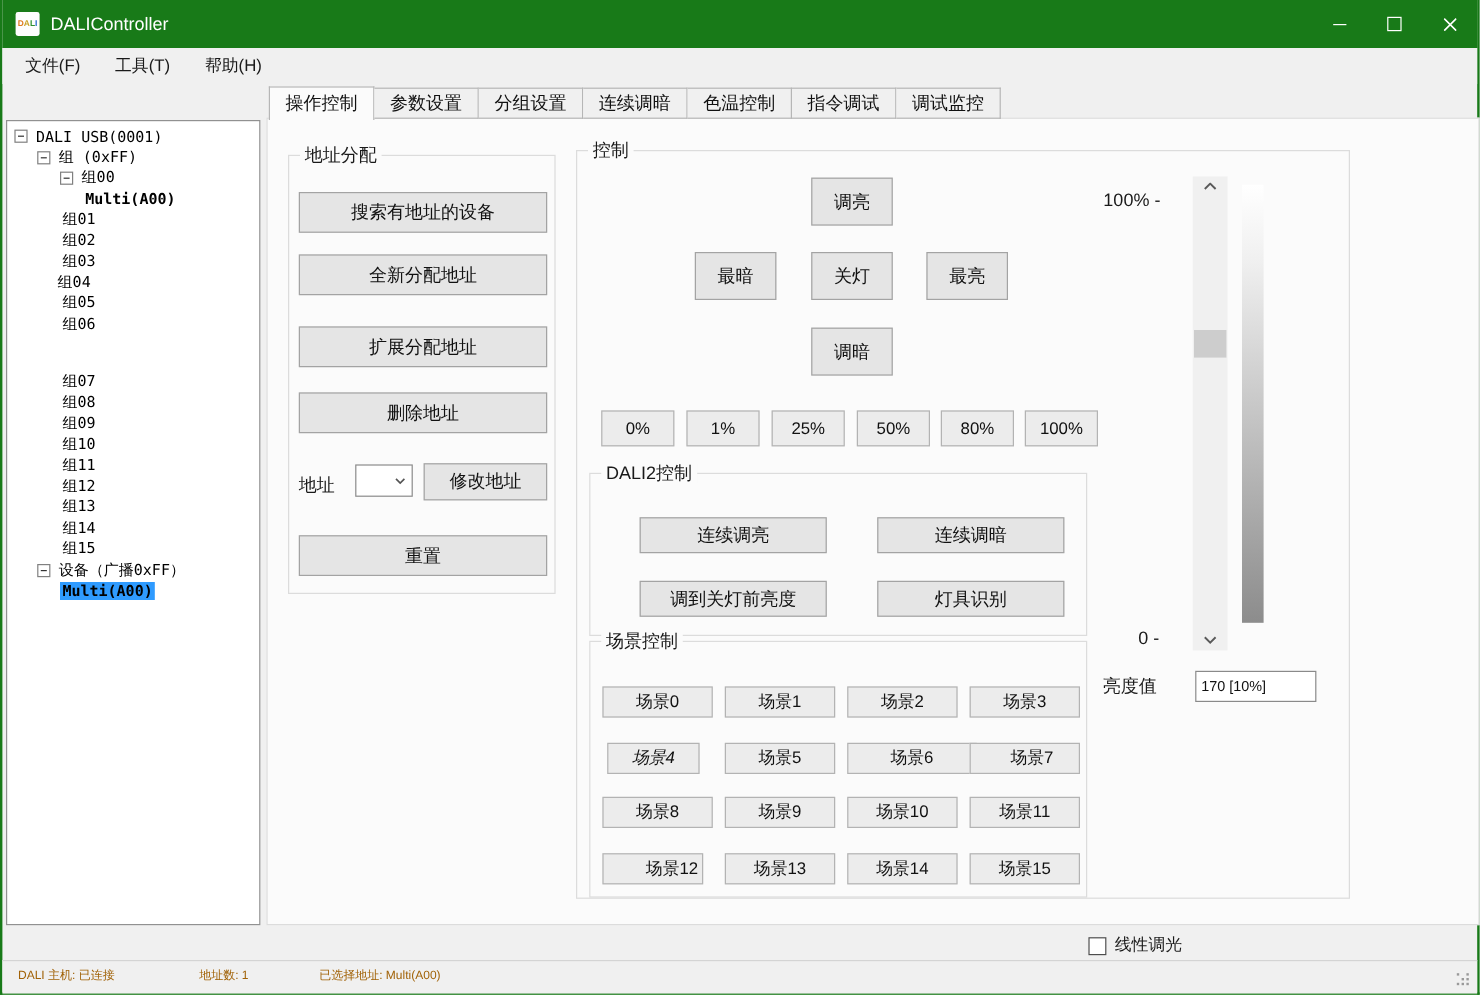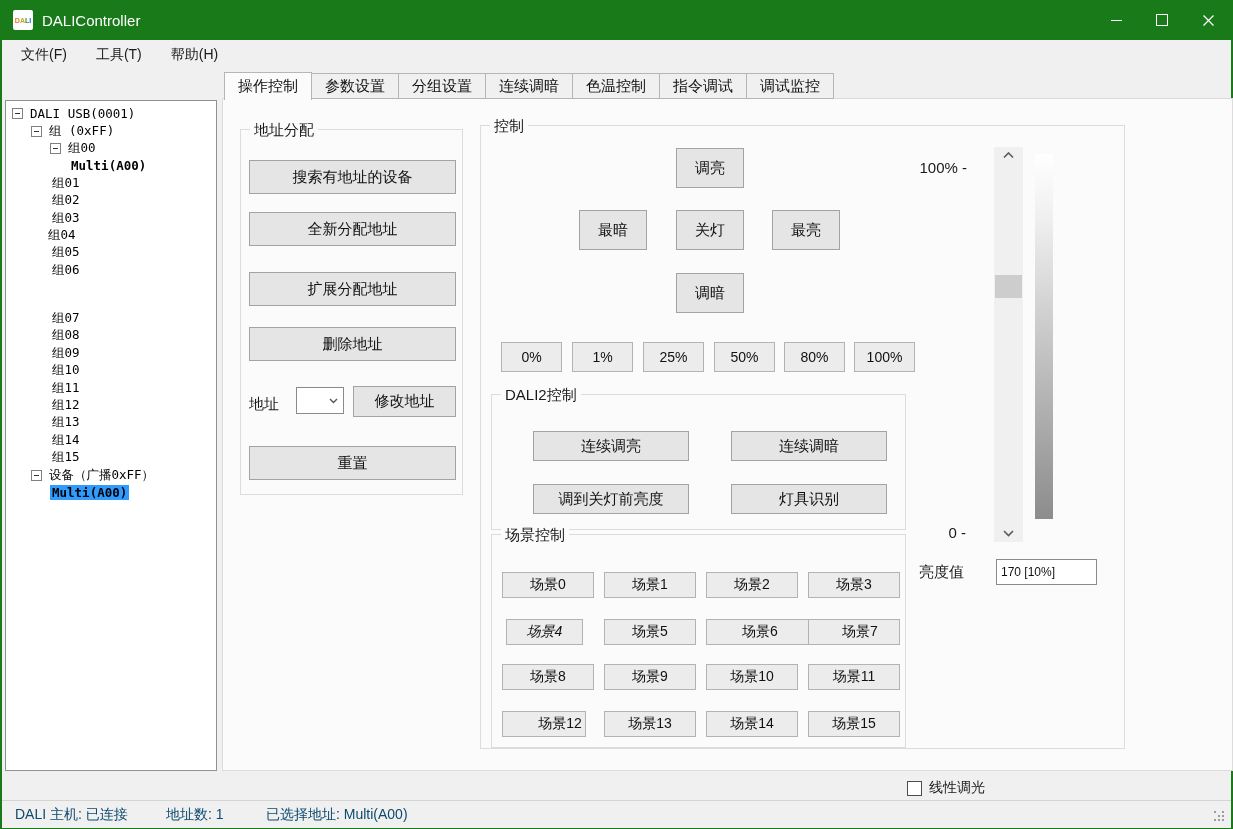--- a/index.html
+++ b/index.html
@@ -52,21 +52,21 @@
   .vs-down{bottom:0;}
   .vs-thumb{position:absolute;left:1px;top:128px;width:27px;height:23px;background:#cdcdcd;}
   .gradientbar{position:absolute;left:554px;top:28px;width:18px;height:365px;background:linear-gradient(to bottom,#ffffff 0%,#efefef 18%,#8c8c8c 100%);}
   .bright-label{position:absolute;left:438px;top:437px;font-size:15px;color:#1a1a1a;}
   .bright-box{position:absolute;left:515px;top:433px;width:101px;height:26px;background:#fff;border:1px solid #8a8a8a;box-sizing:border-box;display:flex;align-items:center;padding-left:4px;font-size:12px;color:#111;}
   
   .footer-check{position:absolute;left:905px;top:779px;display:flex;align-items:center;}
   .checkbox{width:15px;height:15px;background:#fff;border:1px solid #4d4d4d;box-sizing:border-box;}
   .check-label{margin-left:7px;font-size:14px;color:#1a1a1a;}
   .statusbar{position:absolute;left:0;right:0;top:800px;height:27px;background:#f0f0f0;border-top:1px solid #d4d4d4;}
-  .status-item{position:absolute;top:5px;font-size:14px;color:#0c4a6e;white-space:nowrap;}
+  .status-item{position:absolute;top:5px;font-size:10px;color:#a16207;white-space:nowrap;}
   .grip{position:absolute;right:5px;bottom:5px;width:12px;height:12px;}
   .grip::after{content:"";position:absolute;left:0;top:0;width:2px;height:2px;background:#9a9a9a;
     box-shadow:8px 0 #9a9a9a,4px 4px #9a9a9a,8px 4px #9a9a9a,0 8px #9a9a9a,4px 8px #9a9a9a,8px 8px #9a9a9a;}
 </style>
 </head>
 <body>
 
 <div class="app">
 
   <div class="titlebar">

